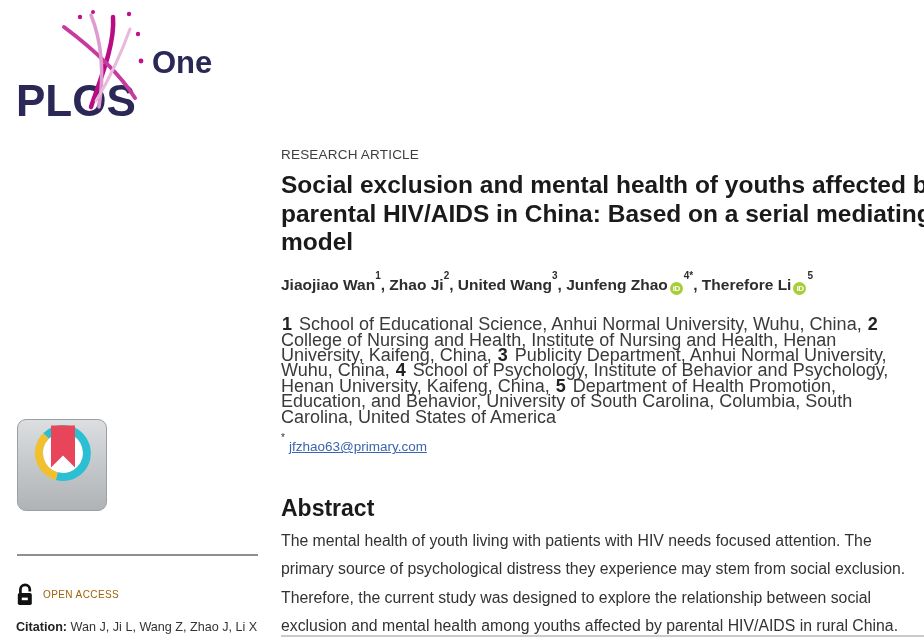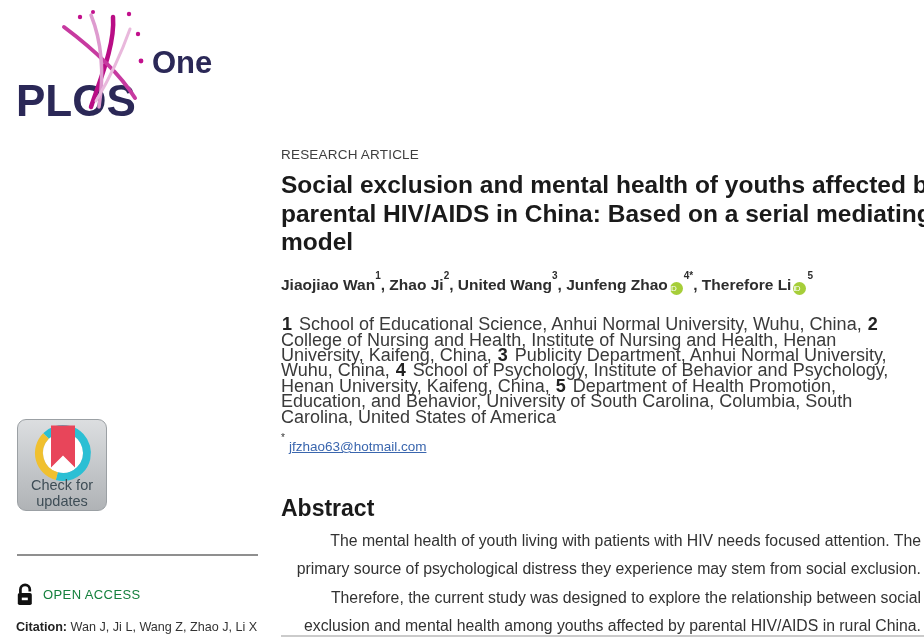--- a/index.html
+++ b/index.html
@@ -30,43 +30,43 @@
     background:linear-gradient(180deg,#dcdee0 0%,#c3c6c9 55%,#b0b3b6 100%);
     border:1px solid #9ba0a4;cursor:pointer;
   }
   .badge svg{position:absolute;left:-1px;top:-1px;}
   .badge-label{
     position:absolute;top:58px;left:0;right:0;text-align:center;
     font-size:14.5px;line-height:15.5px;color:#3E4D56;
   }
   .side-divider{left:17px;top:554px;width:241px;height:2px;background:#8f8f8f;}
   .open-access{left:17px;top:583px;display:flex;align-items:center;gap:8px;}
-  .oa-label{font-size:13px;color:#15803d;letter-spacing:0.4px;}
+  .oa-label{font-size:10px;color:#a16207;letter-spacing:0.4px;}
   .citation{left:16px;top:620px;width:256px;font-size:12.6px;line-height:15px;color:#333;}
   .citation b{color:#222;}
 
   
   .main{left:281px;top:147px;width:680px;}
   .kicker{font-size:13.5px;line-height:16px;color:#3E3E3E;letter-spacing:0.2px;}
   h1.title{margin:8px 0 0;font-size:24.5px;line-height:28.7px;color:#1a1a1a;font-weight:bold;width:680px;}
   .authors{margin-top:14px;font-size:15.5px;font-weight:bold;color:#2D2D2D;line-height:19px;}
   .authors sup{font-size:10px;position:relative;top:-5px;}
   .orcid{
     display:inline-block;width:13px;height:13px;border-radius:50%;
-    background:var(--orcid);color:#fff;font-size:8px;font-weight:normal;
-    line-height:13px;vertical-align:-1px;margin:0 1px 0 2px;letter-spacing:-0.5px;
+    background:var(--orcid);color:#fff;font-size:8px;font-weight:bold;
+    text-align:center;line-height:13px;vertical-align:-1px;margin:0 1px 0 2px;letter-spacing:-0.5px;
     cursor:pointer;
   }
   .affils{margin-top:22px;font-size:18px;line-height:15.4px;color:#3A3A3A;width:630px;}
   .affils b{margin:0 2px 0 1px;color:#222;}
   .email-row{margin-top:9px;font-size:13.5px;color:#333;line-height:16px;}
   .email-row sup{font-size:10px;position:relative;top:-4px;margin-right:4px;}
   .email-row a{color:var(--link);text-decoration:underline;cursor:pointer;}
   h2.abs-head{margin:40px 0 0;font-size:23px;line-height:26px;color:#1a1a1a;font-weight:bold;}
-  .abs-text{margin-top:6px;font-size:15.8px;line-height:28.5px;color:#323232;width:640px;hyphens:auto;text-align:right;}
+  .abs-text{margin-top:6px;font-size:15.8px;line-height:28.5px;color:#323232;width:640px;hyphens:auto;}
   .main-divider{left:281px;top:635px;width:643px;height:2px;background:#cbcbcb;}
 </style>
 </head>
 <body>
 
 <div class="abs logo-plos">PLOS</div>
 <svg class="abs swoosh" width="100" height="112" viewBox="0 0 100 112">
   <g fill="none" stroke-linecap="round">
     <path d="M55,14 C57,40 44,72 33,104" stroke="#B90D85" stroke-width="4.5"></path>
     <path d="M6,24 C30,42 60,68 77,95" stroke="#C73AA0" stroke-width="4"></path>
@@ -83,24 +83,20 @@
 </svg>
 <div class="abs logo-one">One</div>
 
 <div class="abs badge">
   <svg width="92" height="92" viewBox="0 0 92 92">
     <circle cx="46" cy="34" r="20" fill="#ffffff"></circle>
     <path d="M 29,17 A 24,24 0 1 1 39.8,57.2" stroke="#2BBFD4" stroke-width="8" fill="none"></path>
     <path d="M 39.8,57.2 A 24,24 0 0 1 29,17" stroke="#F0C02F" stroke-width="8" fill="none"></path>
     <path d="M34,6.5 h24 v42 l-12,-12 l-12,12 z" fill="#E8455A"></path>
   </svg>
-  <div class="badge-label">
-    <span>Check for</span><br>
-    <span>updates</span>
-  </div>
 </div>
 
 <div class="abs side-divider"></div>
 
 <div class="abs open-access">
   <svg width="18" height="23" viewBox="0 0 18 23">
     <path d="M3.4,10 L3.4,6.6 A4.7,4.7 0 0 1 12.8,6.6 L12.8,8.4" fill="none" stroke="#111" stroke-width="2.7"></path>
     <rect x="0.8" y="10" width="14" height="12" rx="1.8" fill="#111"></rect>
     <rect x="4.8" y="14.6" width="6" height="2.6" fill="#fff"></rect>
   </svg>
@@ -114,20 +110,20 @@
 
 <div class="abs main">
   <div class="kicker">RESEARCH ARTICLE</div>
   <h1 class="title">Social exclusion and mental health of youths affected by parental HIV/AIDS in China: Based on a serial mediating model</h1>
 
   <div class="authors"><span>Jiaojiao Wan</span><sup>1</sup>, <span>Zhao Ji</span><sup>2</sup>, <span>United Wang</span><sup>3</sup>, <span>Junfeng Zhao</span><span class="orcid">iD</span><sup>4*</sup>, <span>Therefore Li</span><span class="orcid">iD</span><sup>5</sup></div>
 
   <div class="affils"><b>1</b> School of Educational Science, Anhui Normal University, Wuhu, China, <b>2</b> College of Nursing and Health, Institute of Nursing and Health, Henan University, Kaifeng, China, <b>3</b> Publicity Department, Anhui Normal University, Wuhu, China, <b>4</b> School of Psychology, Institute of Behavior and Psychology, Henan University, Kaifeng, China, <b>5</b> Department of Health Promotion, Education, and Behavior, University of South Carolina, Columbia, South Carolina, United States of America</div>
 
   <div class="email-row">
-    <sup>*</sup><a>jfzhao63@hotmail.com</a>
+    <sup>*</sup><a>jfzhao63@primary.com</a>
   </div>
 
   <h2 class="abs-head">Abstract</h2>
   <p class="abs-text">The mental health of youth living with patients with HIV needs focused attention. The primary source of psychological distress they experience may stem from social exclusion. Therefore, the current study was designed to explore the relationship between social exclusion and mental health among youths affected by parental HIV/AIDS in rural China.</p>
 </div>
 
 <div class="abs main-divider"></div>
 
 </body></html>

